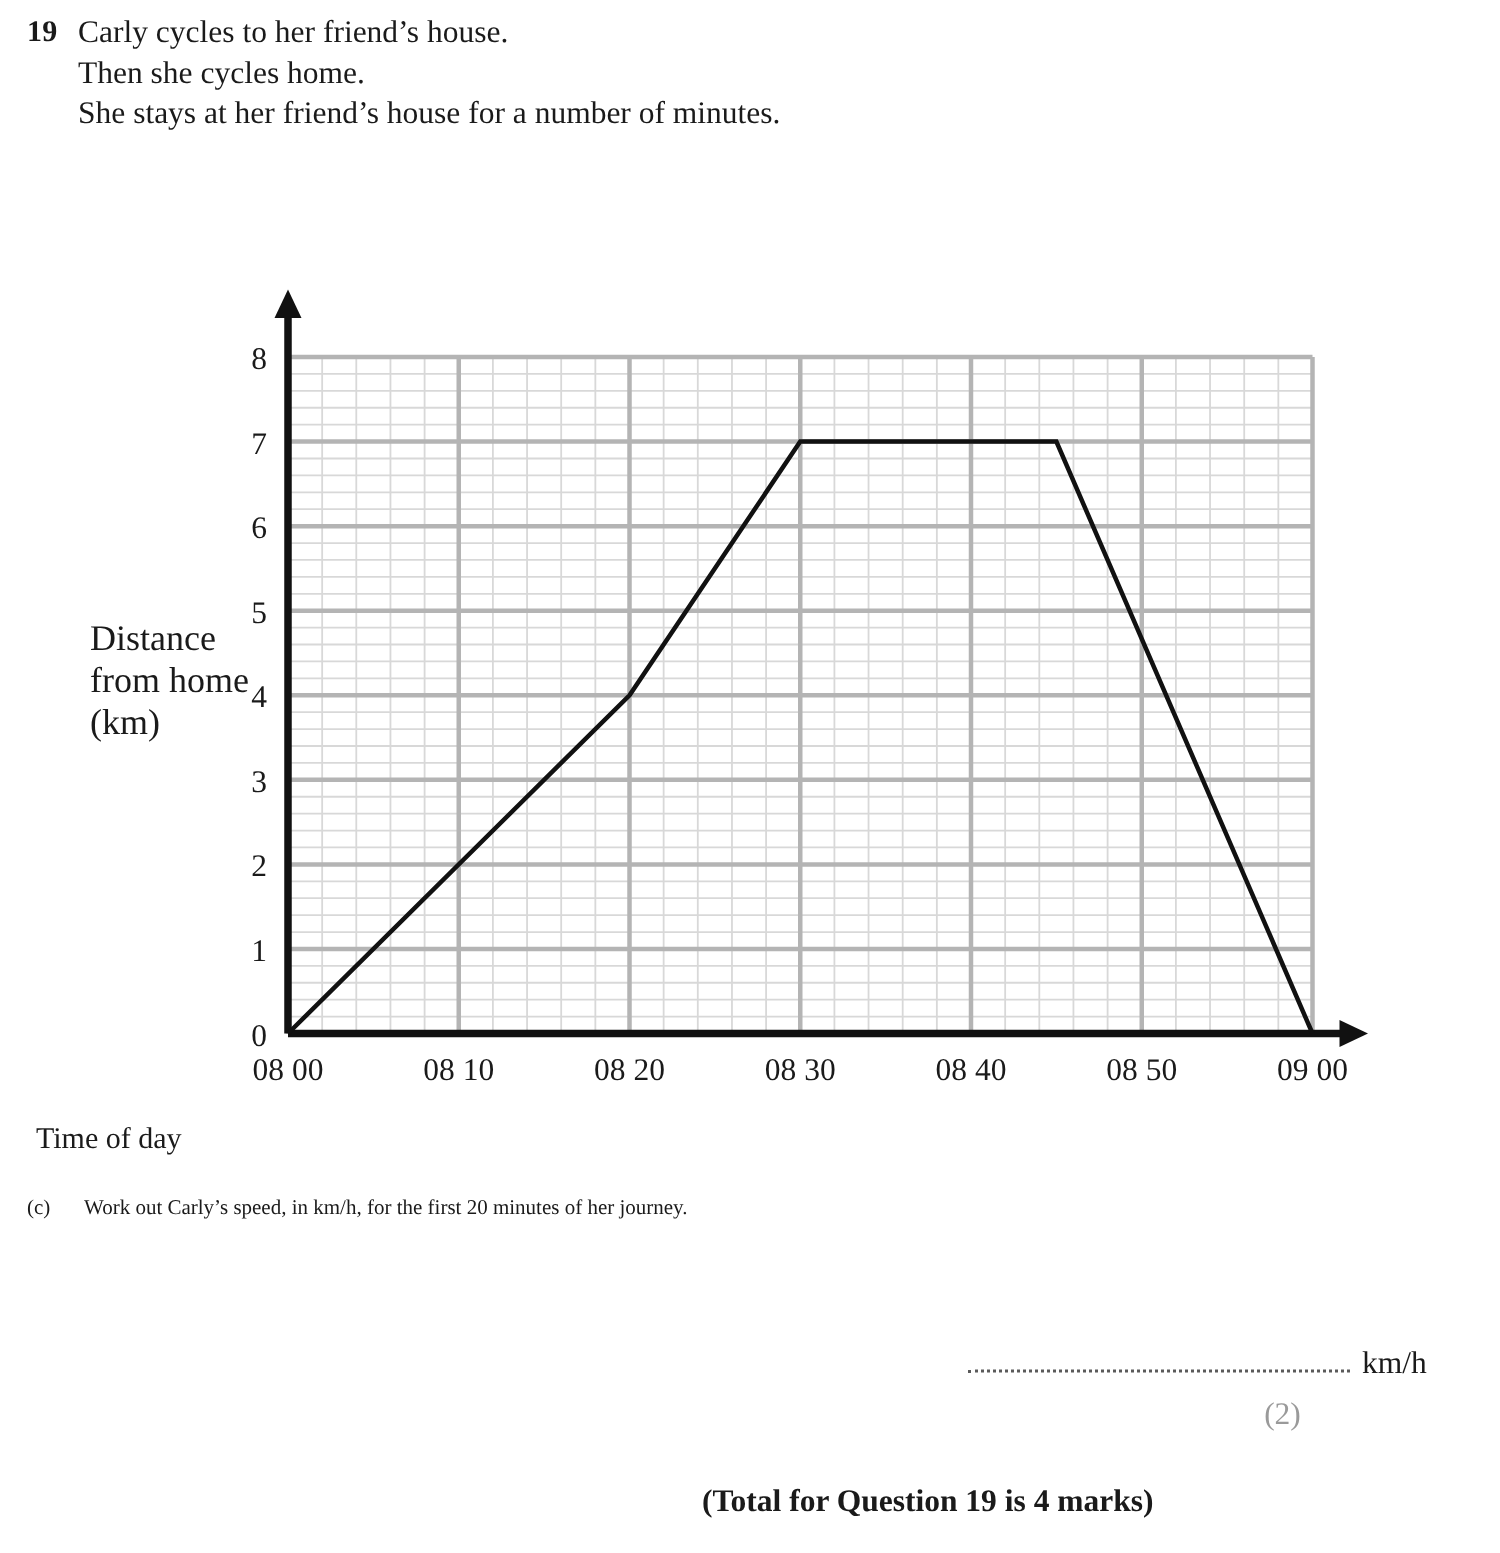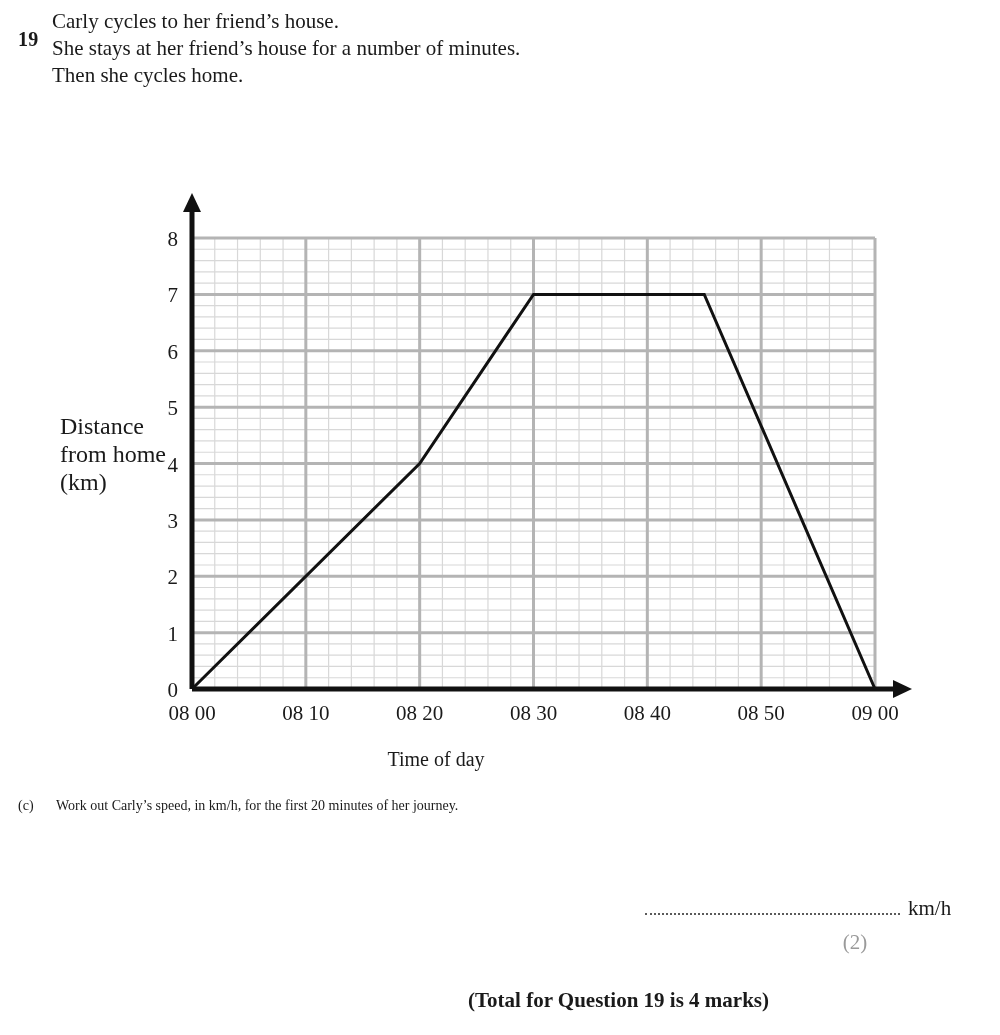--- a/index.html
+++ b/index.html
@@ -18,21 +18,21 @@
 
   
   #question-block {
     position: absolute;
     left: 0; top: 0;
     width: 1000px;
   }
   .q-number {
     position: absolute;
     left: 18px;
-    top: 28px;
+    top: 10px;
     font-weight: bold;
     font-size: 20px;
     letter-spacing: 0.2px;
   }
   .stem-lines {
     position: absolute;
     left: 52px;
     top: 8px;
     font-size: 21px;
     line-height: 27px;
@@ -58,21 +58,21 @@
     line-height: 28px;
     white-space: nowrap;
     margin-left: 32px;
   }
 
   .x-axis-title {
     position: absolute;
     left: 0;
     top: 558px;
     width: 824px;
-    text-align: center;
+    text-align: left;
     font-size: 20px;
   }
   .x-axis-title span { position: relative; left: 24px; }
 
   
   #part-c {
     position: absolute;
     left: 18px;
     top: 798px;
     font-size: 14px;
@@ -123,22 +123,22 @@
   }
   #total-marks span { position: relative; left: 180px; }
 </style>
 </head>
 <body>
 
 <div id="question-block">
   <div class="q-number">19</div>
   <div class="stem-lines">
     <div>Carly cycles to her friend’s house.</div>
+    <div>Then she cycles home.</div>
     <div>She stays at her friend’s house for a number of minutes.</div>
-    <div>Then she cycles home.</div>
     <div class="stem-gap"></div>
   </div>
 </div>
 
 <div id="graph-figure">
 
   <div class="axis-label-block">
     <div>Distance</div>
     <div>from home</div>
     <div>(km)</div>

